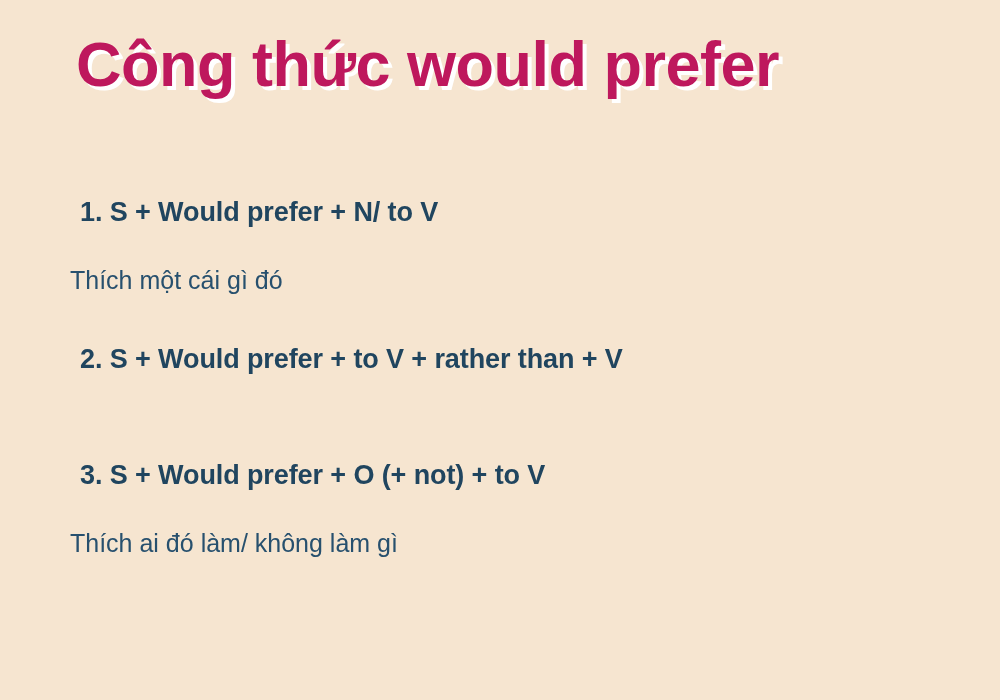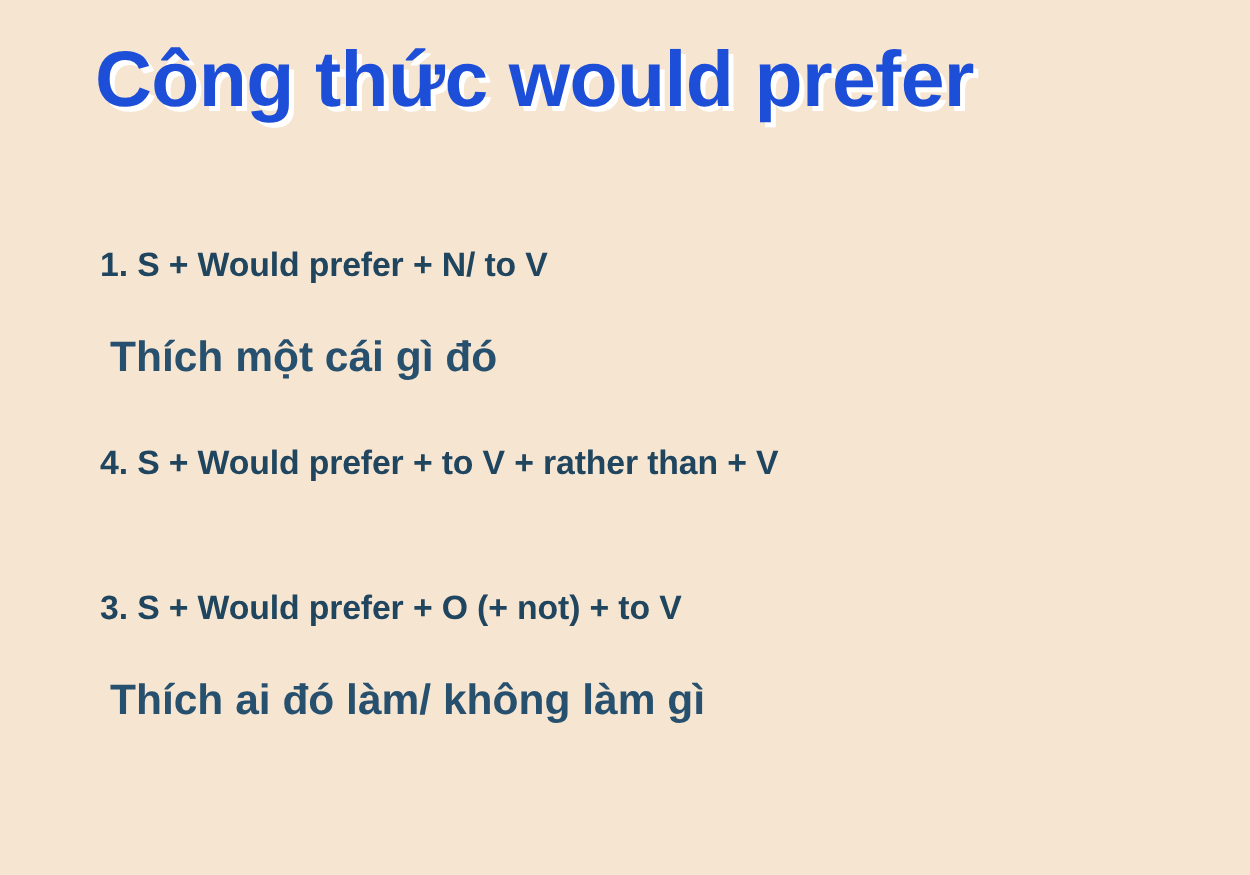--- a/index.html
+++ b/index.html
@@ -22,21 +22,21 @@
     box-sizing: border-box;
   }
 
   .title {
     position: absolute;
     left: 76px;
     top: 28px;
     font-size: 63px;
     font-weight: bold;
     letter-spacing: -0.5px;
-    color: #1d4ed8;
+    color: #be185d;
     text-shadow: 4px 4px 0 #ffffff;
     white-space: nowrap;
     line-height: 1.15;
   }
 
   .content {
     position: absolute;
     left: 0;
     top: 196px;
     width: 828px;
@@ -51,24 +51,24 @@
     font-weight: bold;
     font-size: 27px;
     letter-spacing: -0.1px;
     margin-left: 80px;
     white-space: nowrap;
     line-height: 1.25;
   }
 
   .meaning {
     color: #27506e;
-    font-weight: bold;
-    font-size: 34px;
+    font-weight: normal;
+    font-size: 25px;
     letter-spacing: 0px;
-    margin-left: 88px;
+    margin-left: 70px;
     white-space: nowrap;
     line-height: 1.25;
   }
 
   .gap-formula-meaning { height: 35px; }
   .gap-block { height: 47px; }
 </style>
 </head>
 <body>
 
@@ -80,21 +80,21 @@
 
     <div class="block">
       <div class="formula">1. S + Would prefer + N/ to V</div>
       <div class="gap-formula-meaning"></div>
       <div class="meaning">Thích một cái gì đó</div>
     </div>
 
     <div class="gap-block"></div>
 
     <div class="block">
-      <div class="formula">4. S + Would prefer + to V + rather than + V</div>
+      <div class="formula">2. S + Would prefer + to V + rather than + V</div>
       <div class="gap-formula-meaning"></div>
     </div>
 
     <div class="gap-block"></div>
 
     <div class="block">
       <div class="formula">3. S + Would prefer + O (+ not) + to V</div>
       <div class="gap-formula-meaning"></div>
       <div class="meaning">Thích ai đó làm/ không làm gì</div>
     </div>

